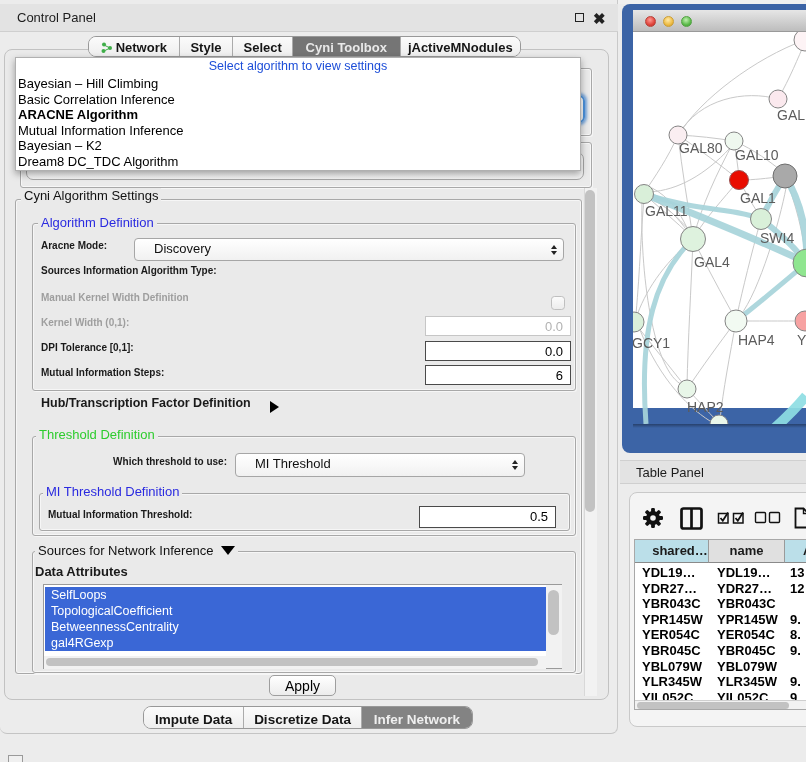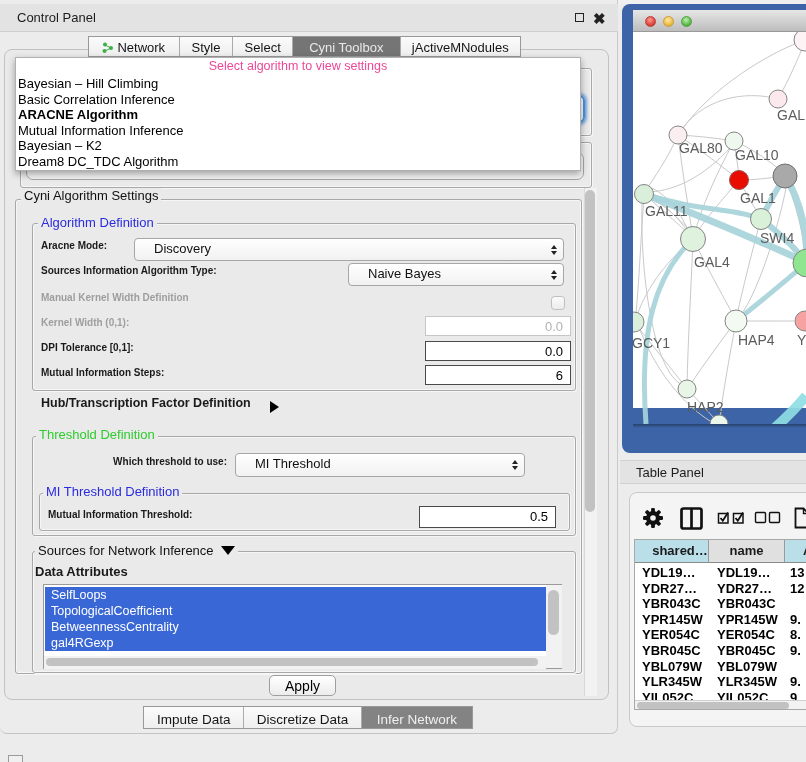--- a/index.html
+++ b/index.html
@@ -10,22 +10,22 @@
 
 #cpwin { left:0; top:0; width:618px; height:734px; background:#ececec;
   border-right:1px solid #c9c9c9; border-bottom:1px solid #c4c4c4;
   border-radius:0 0 7px 7px; }
 #cptitle { left:0; top:4px; width:618px; height:28px; background:#e3e3e3;
   border-bottom:1px solid #cfcfcf; }
 #cptitle .t { position:absolute; left:17px; top:6px; font-size:13px; color:#1c1c1c; }
 .winbtn { position:absolute; top:8px; color:#222; }
 
 
-.tabrow { display:flex; border:1px solid #989898; border-radius:0; overflow:hidden;
-  background:#f3f3f3; }
+.tabrow { display:flex; border:1px solid #989898; border-radius:8px; overflow:hidden;
+  background:#f3f3f3;font-weight:bold; }
 .tabrow .tab { font-size:13px; color:#151515; text-align:center; padding-top:3px;
   background:linear-gradient(#fbfbfb,#eeeeee); border-left:1px solid #ababab; }
 .tabrow .tab:first-child { border-left:none; }
 .tabrow .tab.sel { background:#757575; color:#e9e9e9; }
 .bt .tab { font-size:13.5px; padding-top:5px; }
 .tabrow .tab.sel2 { background:#838383; color:#efefef; }
 
 
 #tabpanel { left:4px; top:49px; width:605px; height:651px; background:#eaeaea;
   border:1px solid #c2c2c2; border-radius:8px; }
@@ -50,21 +50,21 @@
   border-left:3.5px solid transparent; border-right:3.5px solid transparent;
   border-top:4.5px solid #222; }
 
 .tfield { position:absolute; background:#fff; font-size:13px; text-align:right; }
 .tfield span { position:absolute; right:7px; top:2px; }
 
 
 #dropdown { left:15px; top:57px; width:566px; height:114px; background:#ffffff;
   border:1px solid #b0b0b0; box-shadow:0 3px 7px rgba(0,0,0,0.35); z-index:40; }
 #dropdown .hint { position:absolute; top:1px; left:0; width:100%; text-align:center;
-  font-size:12.5px; color:#ec4899; }
+  font-size:12.5px; color:#1d4ed8; }
 #dropdown .item { position:absolute; left:2px; font-size:13px; color:#000; }
 
 
 #attrlist { left:43px; top:584px; width:519px; height:85px; background:#ffffff;
   border:1px solid #9a9a9a; overflow:hidden; }
 .litem { position:absolute; left:1px; width:501px; height:16px; background:#3a67d6;
   color:#fff; font-size:12.5px; padding-left:6px; line-height:16px; }
 
 .vscroll { position:absolute; background:#f2f2f2; }
 .vthumb { position:absolute; background:#c2c2c2; border-radius:6px; }
@@ -136,24 +136,20 @@
   <div class="gbox" style="left:32px;top:223px;width:544px;height:168px;"></div>
   <div class="gtitle" style="left:38px;top:215px;color:#2a2ae0;">Algorithm Definition</div>
 
   <div class="lbl" style="left:41px;top:240px;">Aracne Mode:</div>
   <div class="combo" style="left:134px;top:238px;width:430px;height:23px;padding-left:48px;">
     <div class="ct">Discovery</div>
       <div class="arr"></div>
     </div>
 
   <div class="lbl" style="left:41px;top:265px;">Sources Information Algorithm Type:</div>
-  <div class="combo" style="left:348px;top:263px;width:216px;height:23px;">
-    <div class="ct">Naive Bayes</div>
-      <div class="arr"></div>
-    </div>
 
   <div class="lbl dis" style="left:41px;top:292px;">Manual Kernel Width Definition</div>
   <div class="abs" style="left:551px;top:296px;width:13.5px;height:13.5px;background:linear-gradient(#fbfbfb,#ececec);border:1px solid #bfbfbf;border-radius:3.5px;"></div>
 
   <div class="lbl dis" style="left:41px;top:317px;">Kernel Width (0,1):</div>
   <div class="tfield" style="left:425px;top:316px;width:146px;height:20px;border:1px solid #c6c6c6;color:#b2b2b2;">
       <span>0.0</span>
     </div>
 
   <div class="lbl" style="left:41px;top:342px;">DPI Tolerance [0,1]:</div>

